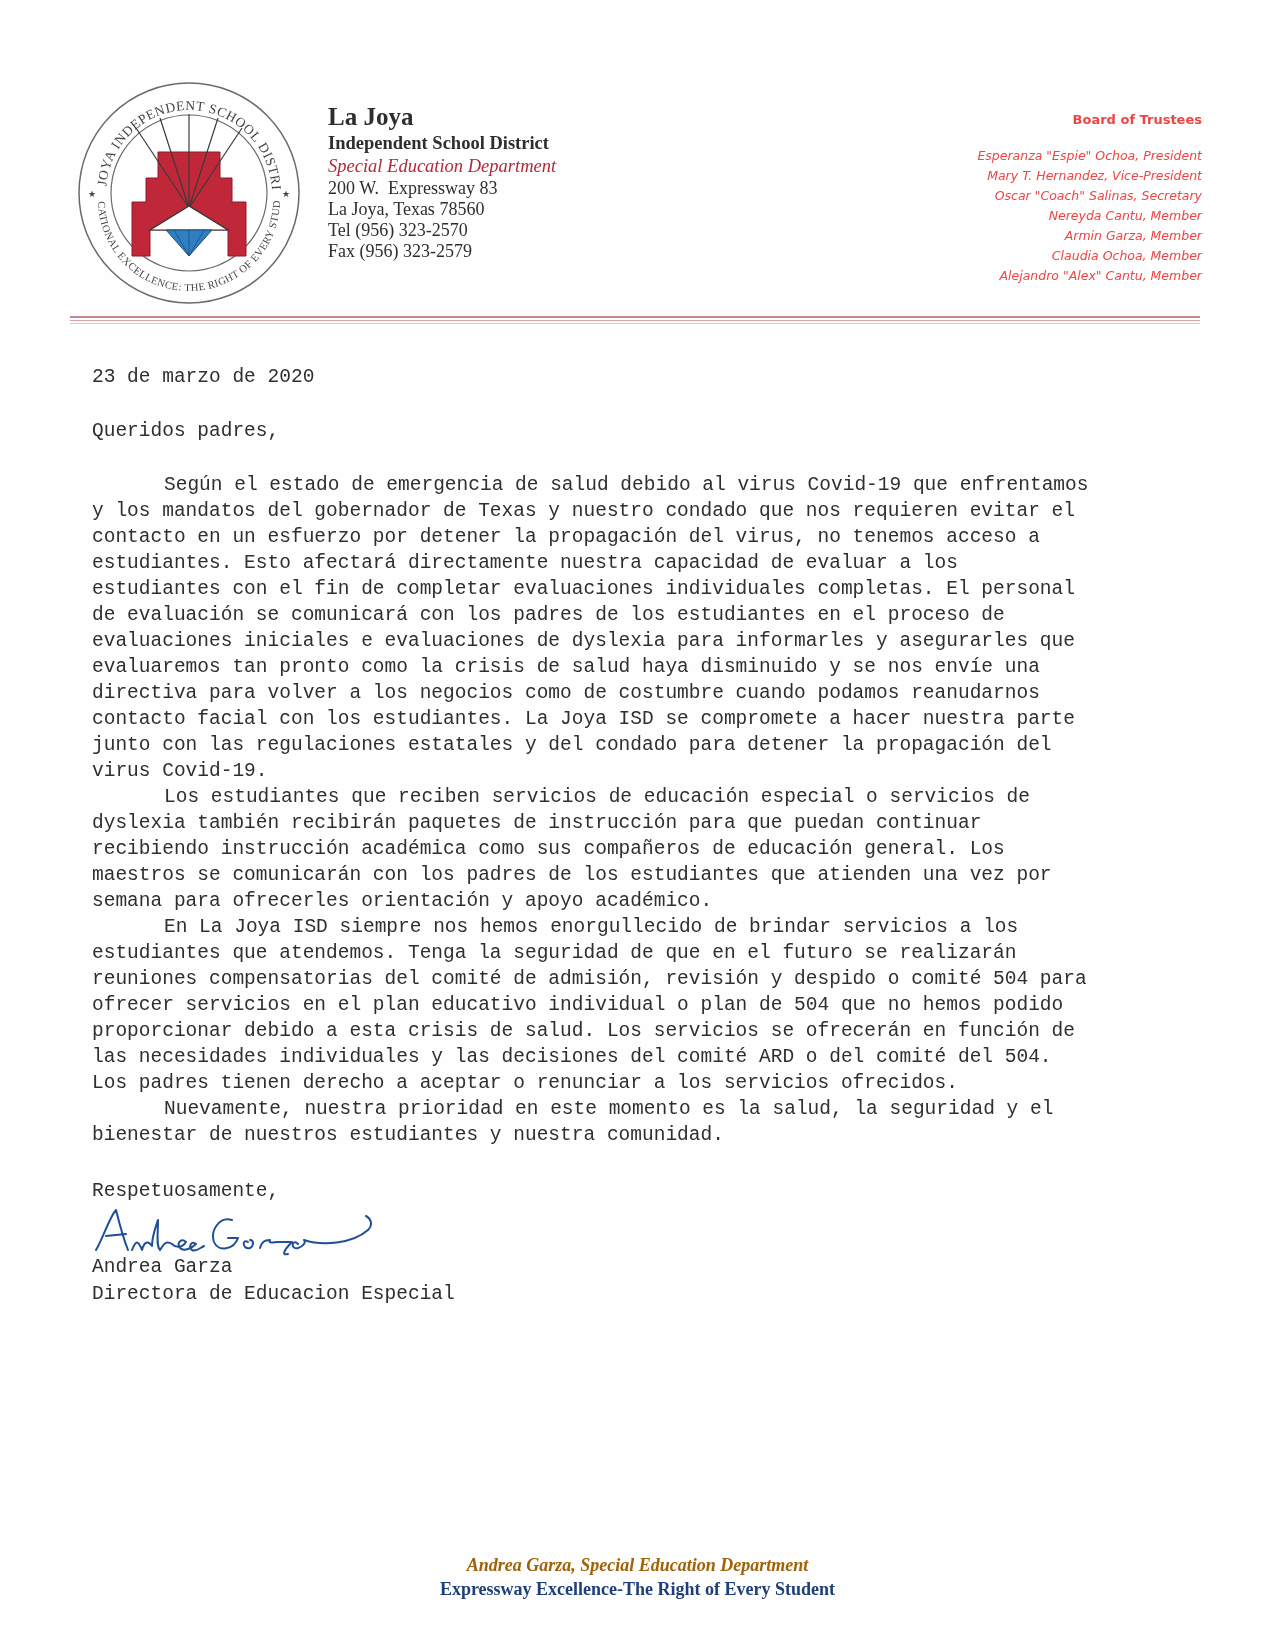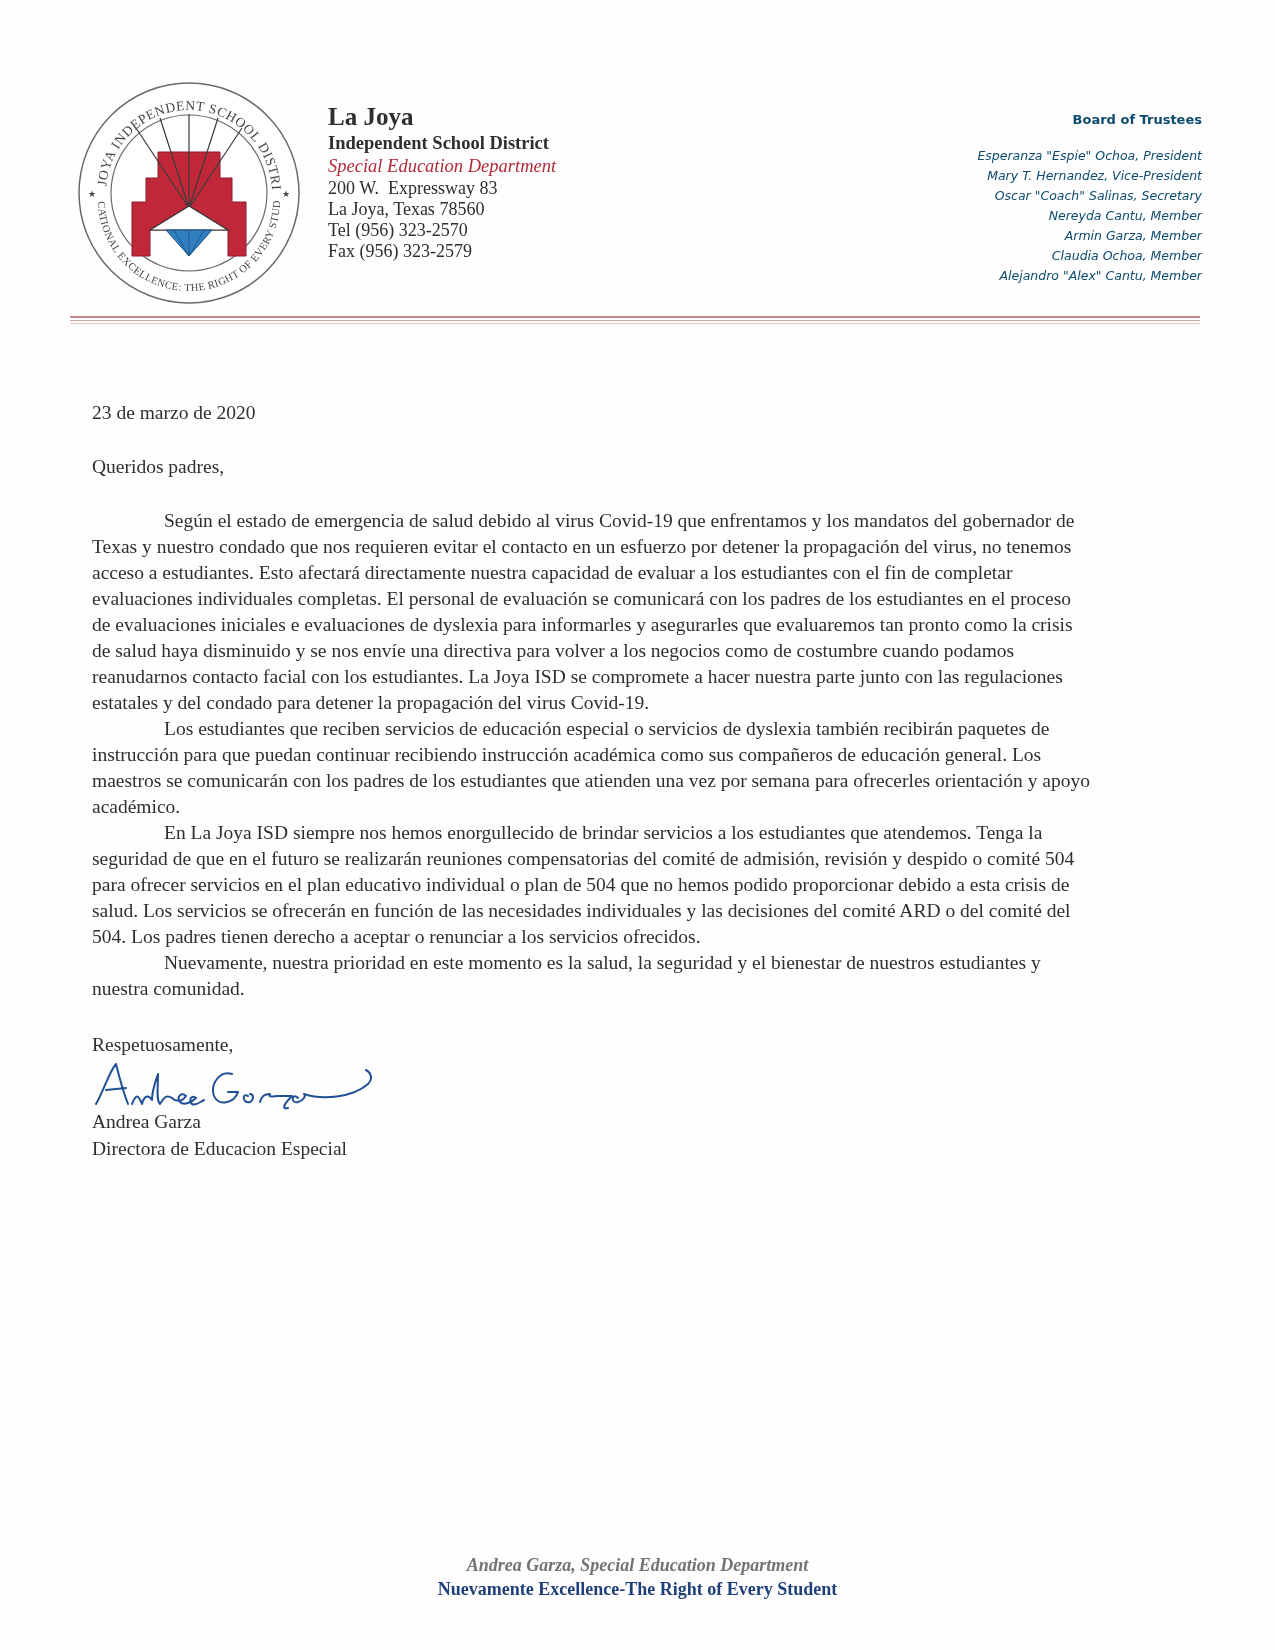--- a/index.html
+++ b/index.html
@@ -7,42 +7,42 @@
   .page { position: absolute; left: 0; top: 0; width: 1275px; height: 1650px; background: #fefefe; }
 
   
   .seal { position: absolute; left: 76px; top: 80px; width: 226px; height: 226px; }
   .org { position: absolute; left: 328px; top: 102px; font-family: "Liberation Serif", serif; color: #2e2e2e; }
   .org .name { font-size: 25px; font-weight: bold; line-height: 30px; }
   .org .district { font-size: 18.5px; font-weight: bold; line-height: 23px; }
   .org .dept { font-size: 18.5px; font-weight: normal; font-style: italic; color: #b02a3a; line-height: 23px; }
   .org .line { font-size: 18px; line-height: 21px; }
 
-  .board { position: absolute; right: 73px; top: 110px; text-align: right; font-family: "DejaVu Sans", sans-serif; color: #0c4a6e; }
+  .board { position: absolute; right: 73px; top: 110px; text-align: right; font-family: "DejaVu Sans", sans-serif; color: #ef4444; }
   .board .title { font-size: 13px; font-weight: bold; line-height: 20px; margin-bottom: 16px; }
   .board .member { font-size: 12.5px; font-style: italic; line-height: 20px; }
 
   .rule { position: absolute; left: 70px; width: 1130px; }
   .rule.r1 { top: 316px; height: 2px; background: #c9868c; }
   .rule.r2 { top: 320px; height: 1px; background: #d7a3a7; }
   .rule.r3 { top: 323px; height: 1px; background: #e7c8ca; }
 
   
-  .letter { position: absolute; left: 92px; top: 364px; width: 1000px; font-family: Liberation Serif, serif; font-size: 19.5px; color: #2f2f2f; margin-top: 36px; }
+  .letter { position: absolute; left: 92px; top: 364px; width: 1000px; font-family: Liberation Mono, monospace; font-size: 19.5px; color: #2f2f2f; }
   .date { line-height: 26px; }
   .salutation { margin-top: 28px; line-height: 26px; }
   .body { margin-top: 28px; }
   .para { margin: 0; line-height: 26px; text-indent: 72px; text-align: left; }
   .closing { margin-top: 30px; line-height: 26px; }
   .signature { position: relative; height: 48px; margin-top: 2px; }
   .signer { line-height: 27px; }
 
   
   .footer { position: absolute; left: 0; width: 1275px; top: 1553px; text-align: center; font-family: "Liberation Serif", serif; font-weight: bold; }
-  .footer .f1 { color: #737373; font-style: italic; font-size: 18px; line-height: 24px; }
+  .footer .f1 { color: #a16207; font-style: italic; font-size: 18px; line-height: 24px; }
   .footer .f2 { color: #1f3f78; font-size: 18px; line-height: 24px; }
   .footer .f2 .em { }
 </style>
 </head>
 <body>
 
 <div class="page">
 
   <svg class="seal" viewBox="0 0 226 226">
     <defs>
@@ -125,16 +125,16 @@
                  M 168 42 C 170 36, 172 34, 178 34 C 176 38, 182 36, 186 36 L 200 36 C 194 42, 188 50, 196 48
                  M 206 38 C 200 32, 198 44, 206 42 C 212 40, 214 36, 212 34 C 230 40, 260 38, 276 24 C 282 18, 278 12, 274 10" fill="none" stroke="#1f4f95" stroke-width="2" stroke-linecap="round" stroke-linejoin="round"></path>
       </svg>
     </div>
     <div class="signer">Andrea Garza</div>
     <div class="signer">Directora de Educacion Especial</div>
   </div>
 
   <div class="footer">
     <div class="f1">Andrea Garza, Special Education Department</div>
-    <div class="f2"><span>Nuevamente Excellence-</span><span class="em">The Right of Every Student</span></div>
+    <div class="f2"><span>Expressway Excellence-</span><span class="em">The Right of Every Student</span></div>
   </div>
 
 </div>
 
 </body></html>

